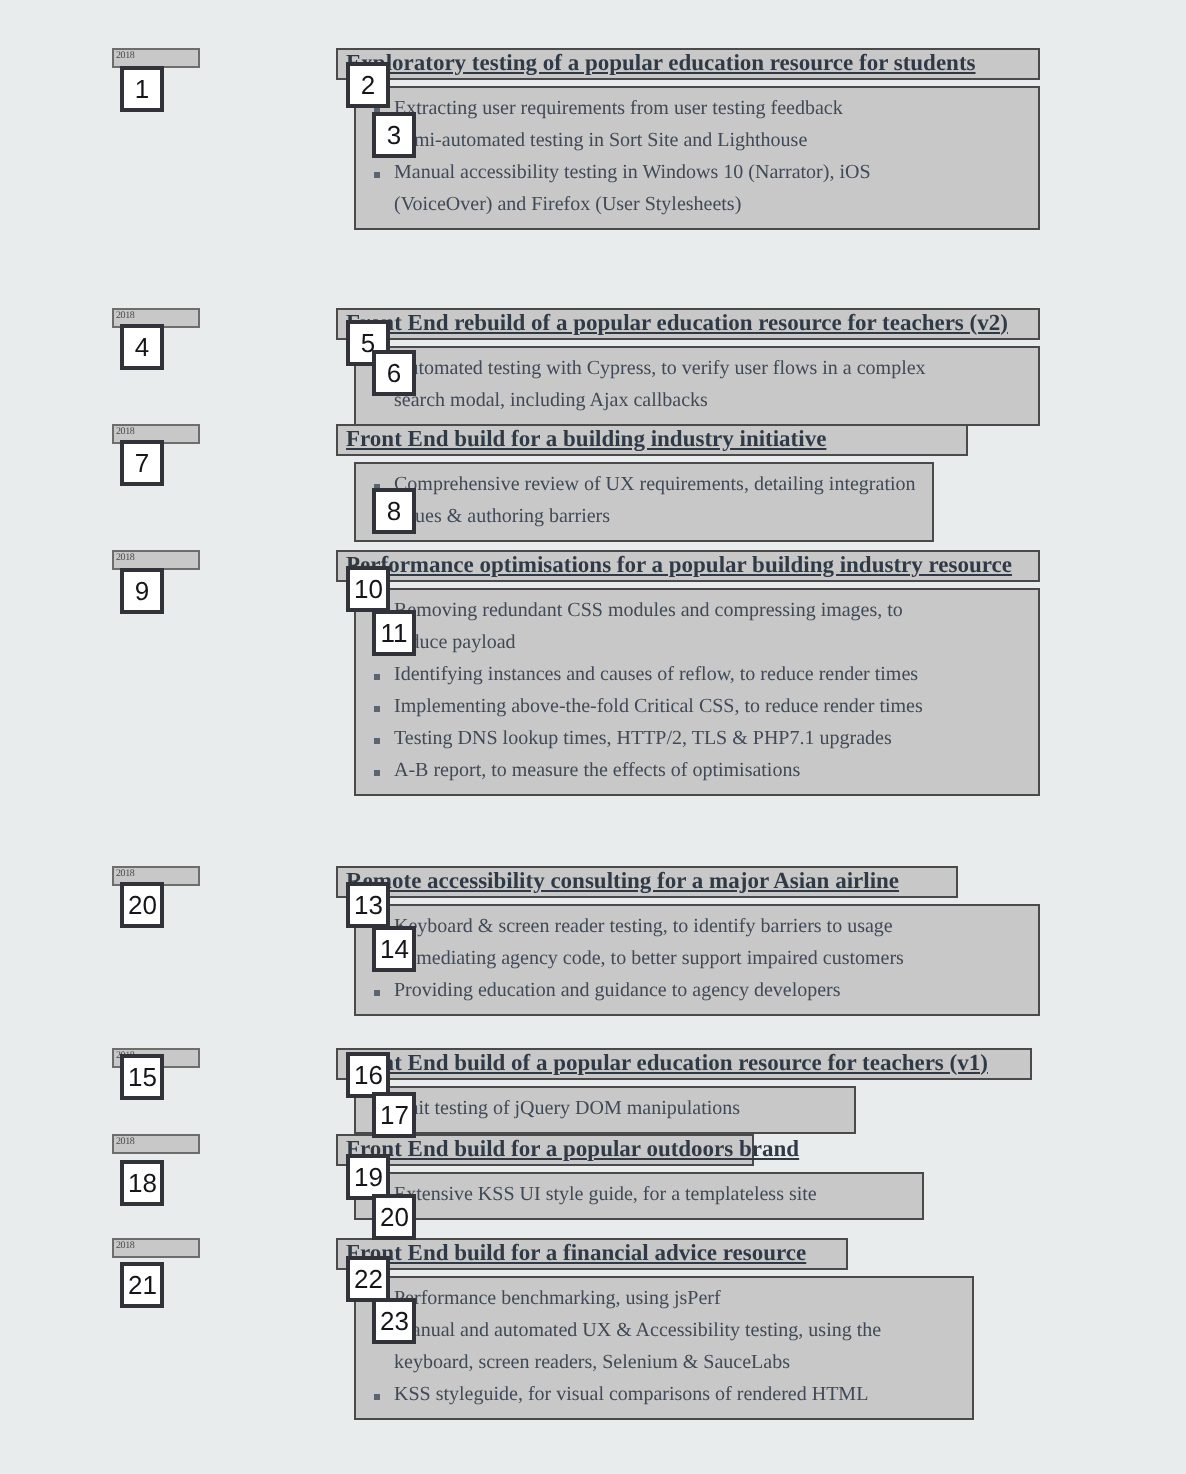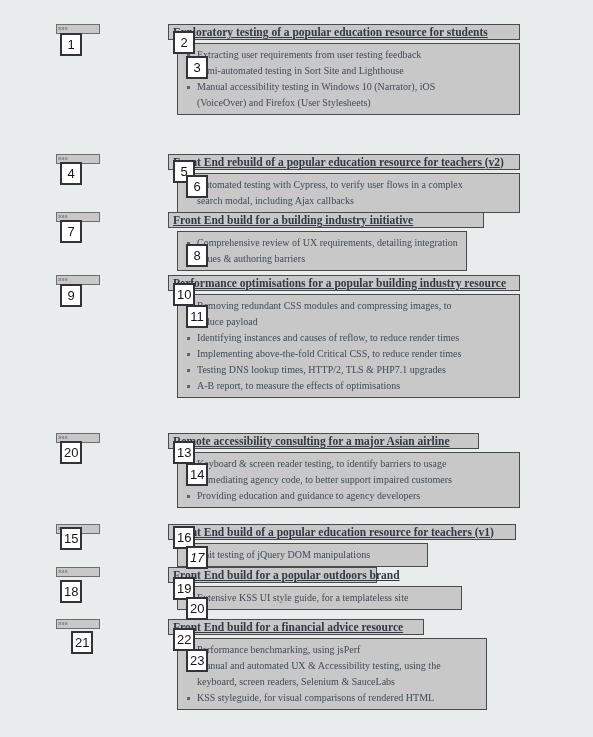--- a/index.html
+++ b/index.html
@@ -261,20 +261,20 @@
     <div class="marker" style="left: 60px; top: 220px;">7</div>
     <div class="marker" style="left: 186px; top: 244px;">8</div>
     <div class="marker" style="left: 60px; top: 284px;">9</div>
     <div class="marker" style="left: 173px; top: 283px;">10</div>
     <div class="marker" style="left: 186px; top: 305px;">11</div>
     <div class="marker" style="left: 60px; top: 441px;">20</div>
     <div class="marker" style="left: 173px; top: 441px;">13</div>
     <div class="marker" style="left: 186px; top: 463px;">14</div>
     <div class="marker" style="left: 60px; top: 527px;">15</div>
     <div class="marker" style="left: 173px; top: 526px;">16</div>
-    <div class="marker" style="left: 186px; top: 546px; font-style: italic;">17</div>
+    <div class="marker" style="left: 186px; top: 546px;">17</div>
     <div class="marker" style="left: 60px; top: 580px; text-align: center;">18</div>
     <div class="marker" style="left: 173px; top: 577px;">19</div>
     <div class="marker" style="left: 186px; top: 597px;">20</div>
-    <div class="marker" style="left: 60px; top: 631px; margin-left: 11px;">21</div>
+    <div class="marker" style="left: 60px; top: 631px;">21</div>
     <div class="marker" style="left: 173px; top: 628px;">22</div>
     <div class="marker" style="left: 186px; top: 649px;">23</div>
   </div>
 
 </body></html>

